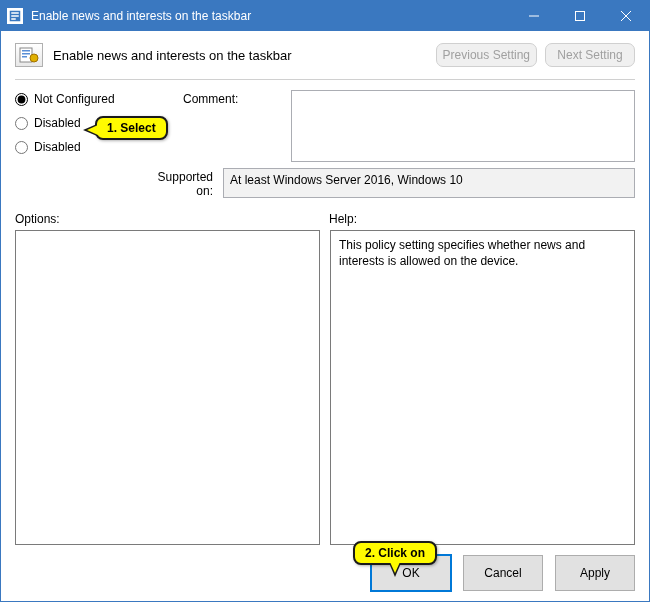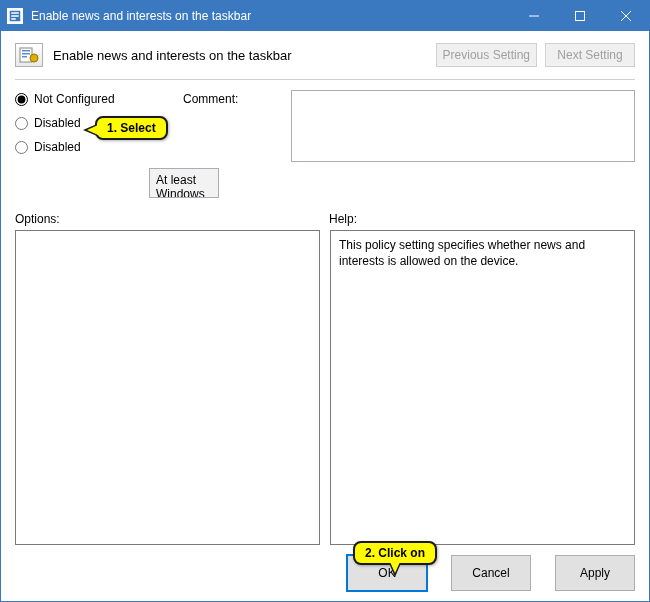--- a/index.html
+++ b/index.html
@@ -74,20 +74,21 @@
     background:#e1e1e1;
     font-family:inherit;
     font-size:12px;
     cursor:pointer;
   }
   .btn[disabled] {
     color:#a0a0a0;
     background:#f0f0f0;
     border-color:#d0d0d0;
     cursor:default;
+    border-radius:7px;
   }
   .hr { height:1px;background:#d0d0d0;margin:8px 0 10px 0; }
   .top-grid {
     display:grid;
     grid-template-columns: 130px 70px 1fr;
     column-gap:4px;
     row-gap:6px;
     align-items:start;
     gap:38px;
   }
@@ -138,21 +139,21 @@
     border:1px solid #7a7a7a;
     background:#fff;
     padding:6px 8px;
     font-size:12px;
     line-height:1.35;
     overflow-y:scroll;
   }
   .button-row {
     display:flex;
     justify-content:flex-end;
-    gap:24px;
+    gap:12px;
     margin-top:10px;
     position:relative;
   }
   .dlg-btn {
     width:80px;height:36px;
     border:1px solid #adadad;
     background:#e1e1e1;
     font-family:inherit;font-size:12px;
     cursor:pointer;
   }
@@ -285,20 +286,21 @@
           <input type="radio" name="state" style="">
           <span>Disabled</span>
         </label>
       </div>
       <div class="label-col">Comment:</div>
       <textarea class="comment-box" style=""></textarea>
     </div>
 
     <div class="supported-row">
       <div></div>
+      <div class="label-col" style="text-align:right;padding-right:6px;">Supported on:</div>
       <div class="supported-box">
         <span>At least Windows Server 2016, Windows 10</span>
       </div>
     </div>
 
     <div class="mid-labels">
       <div class="ol">Options:</div>
       <div class="ol">Help:</div>
     </div>
 

